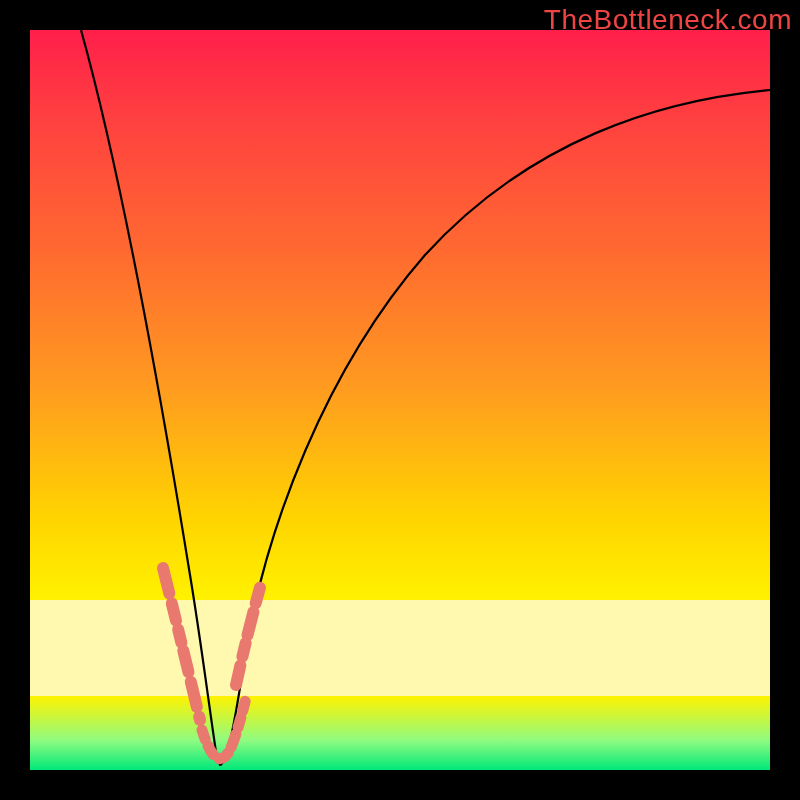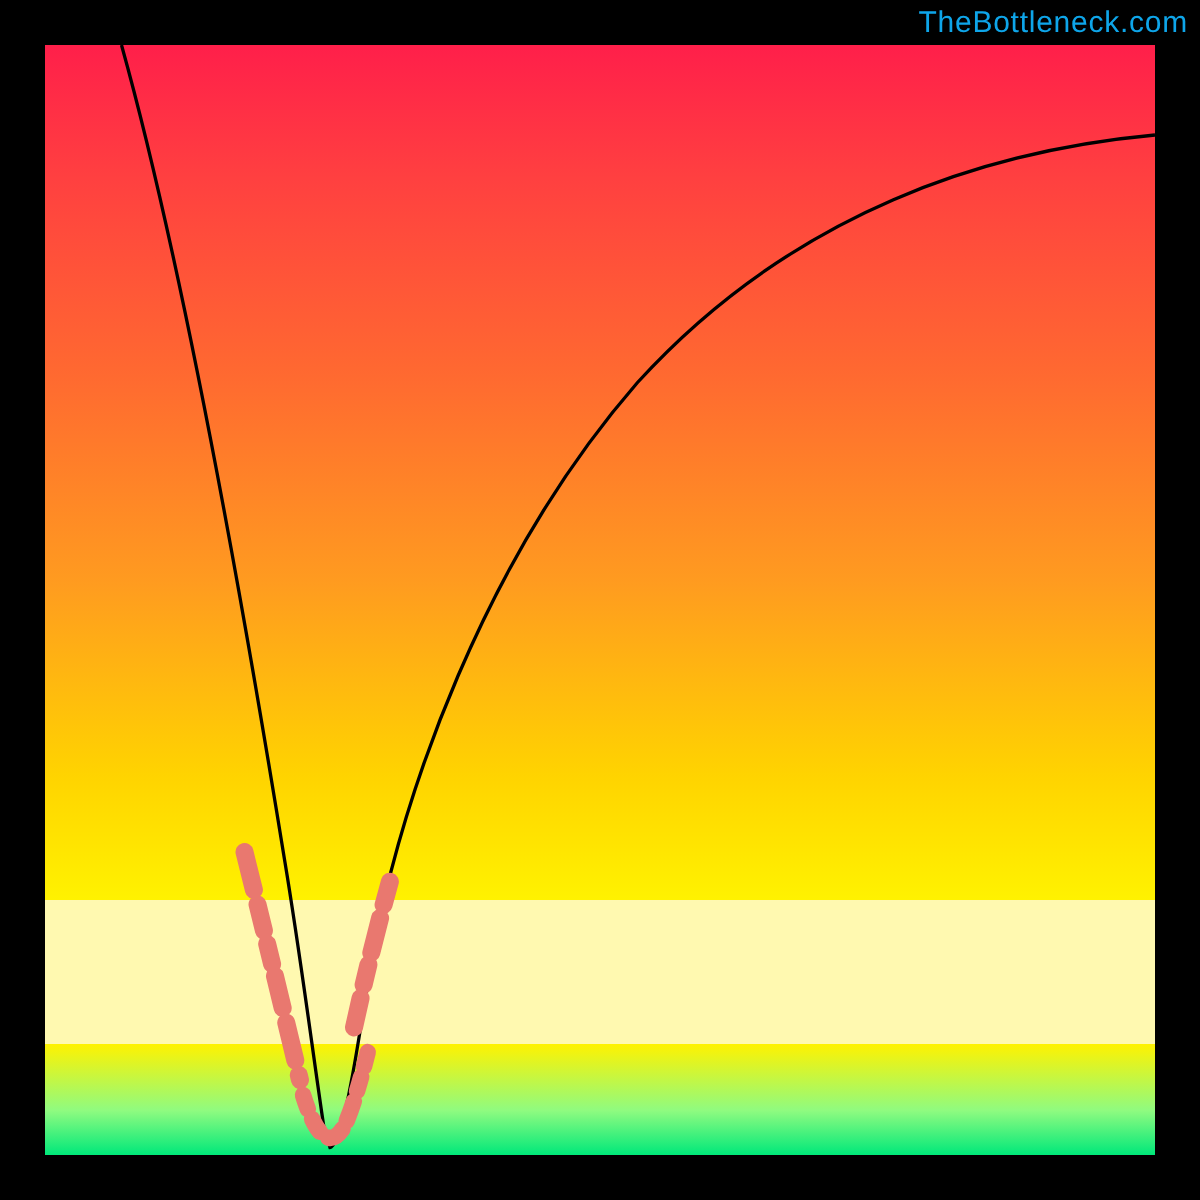--- a/index.html
+++ b/index.html
@@ -53,22 +53,22 @@
     position: absolute;
     left: 0;
     top: 0;
     width: 740px;
     height: 740px;
   }
   .watermark {
     position: absolute;
     top: 4px;
     right: 8px;
-    color: #0ea5e9;
-    font-size: 20px;
+    color: #ef4444;
+    font-size: 28px;
     font-weight: 400;
     letter-spacing: 0.5px;
     user-select: none;
   }
 </style>
 </head>
 <body>
 
 <div class="frame">
 

